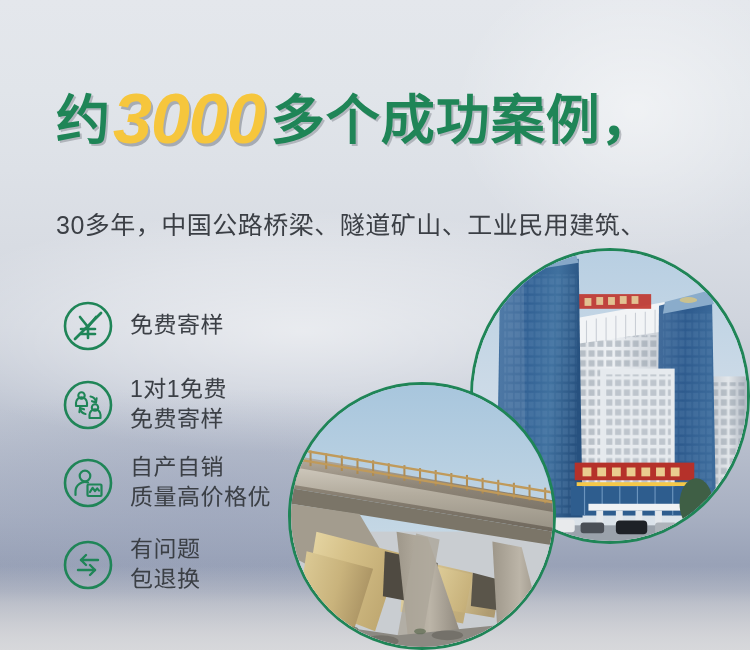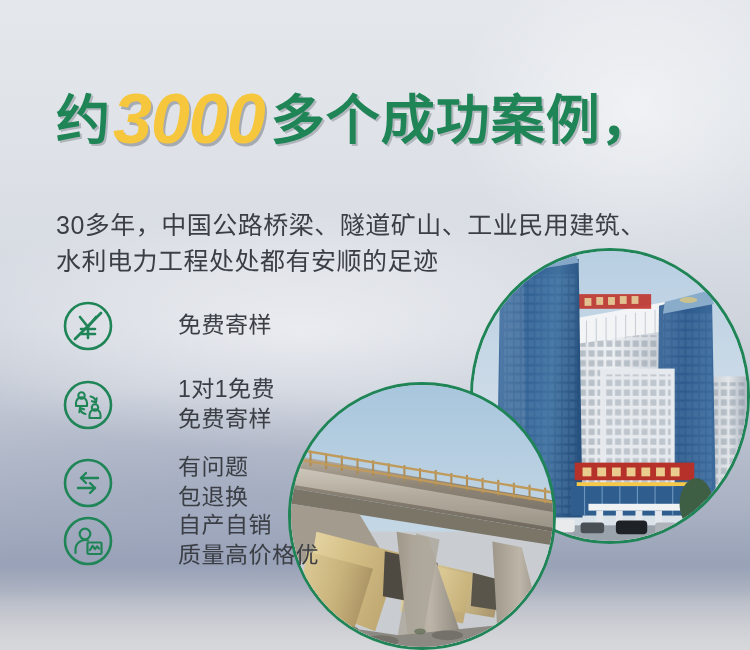--- a/index.html
+++ b/index.html
@@ -109,21 +109,20 @@
   
   .features{
     position:absolute;left:62px;top:298px;
     width:300px;
     z-index:6;
   }
   .feature{
     display:flex;
     align-items:center;
     margin-bottom:12px;
-    gap:48px;
   }
   .feature.f1{ height:56px; margin-bottom:22px; }
   .feature.f2{ height:58px; margin-bottom:20px;margin-top:8px; }
   .feature.f3{ height:58px; margin-bottom:24px; }
   .feature.f4{ height:58px; margin-bottom:0; }
 
   .f-icon{
     flex:0 0 auto;
     width:52px;height:52px;
     margin-right:16px;
@@ -169,21 +168,20 @@
   <div class="bg-haze2"></div>
   <div class="bg-haze3"></div>
   <div class="bg-bottomfade"></div>
 
   <div class="headline">
     <span class="hl-line hl-line1"><span>约</span><span class="hl-num">3000</span><span>多个成功案例，</span></span>
   </div>
 
   <div class="subcopy">
     <span class="sub-line">30多年，中国公路桥梁、隧道矿山、工业民用建筑、</span>
-    <span class="sub-line">水利电力工程处处都有安顺的足迹</span>
   </div>
 
   <div class="features">
 
     <div class="feature f1">
       <svg class="f-icon" viewBox="0 0 52 52">
         <circle cx="26" cy="26" r="23" fill="none" stroke="#1f8557" stroke-width="2.6"></circle>
         <g fill="none" stroke="#1f8557" stroke-width="2.6" stroke-linecap="round">
           <path d="M18 17 L26 27 L34 17"></path>
           <path d="M19 29 H33"></path>
@@ -212,49 +210,49 @@
           <path d="M23.5 35 a7 7 0 0 1 -5.5 -5.5"></path>
           <path d="M17.4 33.1 l0.6 -4.2 4.0 1.4"></path>
         </g>
       </svg>
       <div class="f-text">
         <span>1对1免费</span>
         <span class="l2">免费寄样</span>
       </div>
     </div>
 
+    <div class="feature f3">
+      <svg class="f-icon" viewBox="0 0 52 52">
+        <circle cx="26" cy="26" r="23" fill="none" stroke="#1f8557" stroke-width="2.6"></circle>
+        <g fill="none" stroke="#1f8557" stroke-width="2.2" stroke-linejoin="round" stroke-linecap="round">
+          <circle cx="23" cy="19" r="5.3"></circle>
+          <path d="M13.5 38 v-3.5 a9.5 9.5 0 0 1 12.5 -9.0"></path>
+          <rect x="25.5" y="27.5" width="14" height="11.5" rx="1"></rect>
+          <path d="M28 35 l2.6 -4.2 2.4 3.2 2.2 -2.6 1.8 2.2"></path>
+        </g>
+      </svg>
+      <div class="f-text">
+        <span>自产自销</span>
+        <span class="l2">质量高价格优</span>
+      </div>
+    </div>
+
     <div class="feature f4">
       <svg class="f-icon" viewBox="0 0 52 52">
         <circle cx="26" cy="26" r="23" fill="none" stroke="#1f8557" stroke-width="2.6"></circle>
         <g fill="none" stroke="#1f8557" stroke-width="2.4" stroke-linecap="round" stroke-linejoin="round">
           <path d="M36 21 H19"></path>
           <path d="M24 16 L19 21 L24 26"></path>
           <path d="M16 31 H33"></path>
           <path d="M28 26 L33 31 L28 36"></path>
         </g>
       </svg>
       <div class="f-text">
         <span>有问题</span>
         <span class="l2">包退换</span>
-      </div>
-    </div>
-
-    <div class="feature f3">
-      <svg class="f-icon" viewBox="0 0 52 52">
-        <circle cx="26" cy="26" r="23" fill="none" stroke="#1f8557" stroke-width="2.6"></circle>
-        <g fill="none" stroke="#1f8557" stroke-width="2.2" stroke-linejoin="round" stroke-linecap="round">
-          <circle cx="23" cy="19" r="5.3"></circle>
-          <path d="M13.5 38 v-3.5 a9.5 9.5 0 0 1 12.5 -9.0"></path>
-          <rect x="25.5" y="27.5" width="14" height="11.5" rx="1"></rect>
-          <path d="M28 35 l2.6 -4.2 2.4 3.2 2.2 -2.6 1.8 2.2"></path>
-        </g>
-      </svg>
-      <div class="f-text">
-        <span>自产自销</span>
-        <span class="l2">质量高价格优</span>
       </div>
     </div>
 
   </div>
 
   <div class="photo photo-building">
     <svg viewBox="0 0 280 296" preserveAspectRatio="xMidYMid slice">
       <defs>
         <linearGradient id="skyB" x1="0" y1="0" x2="0" y2="1">
           <stop offset="0%" stop-color="#b8cfe2"></stop>

